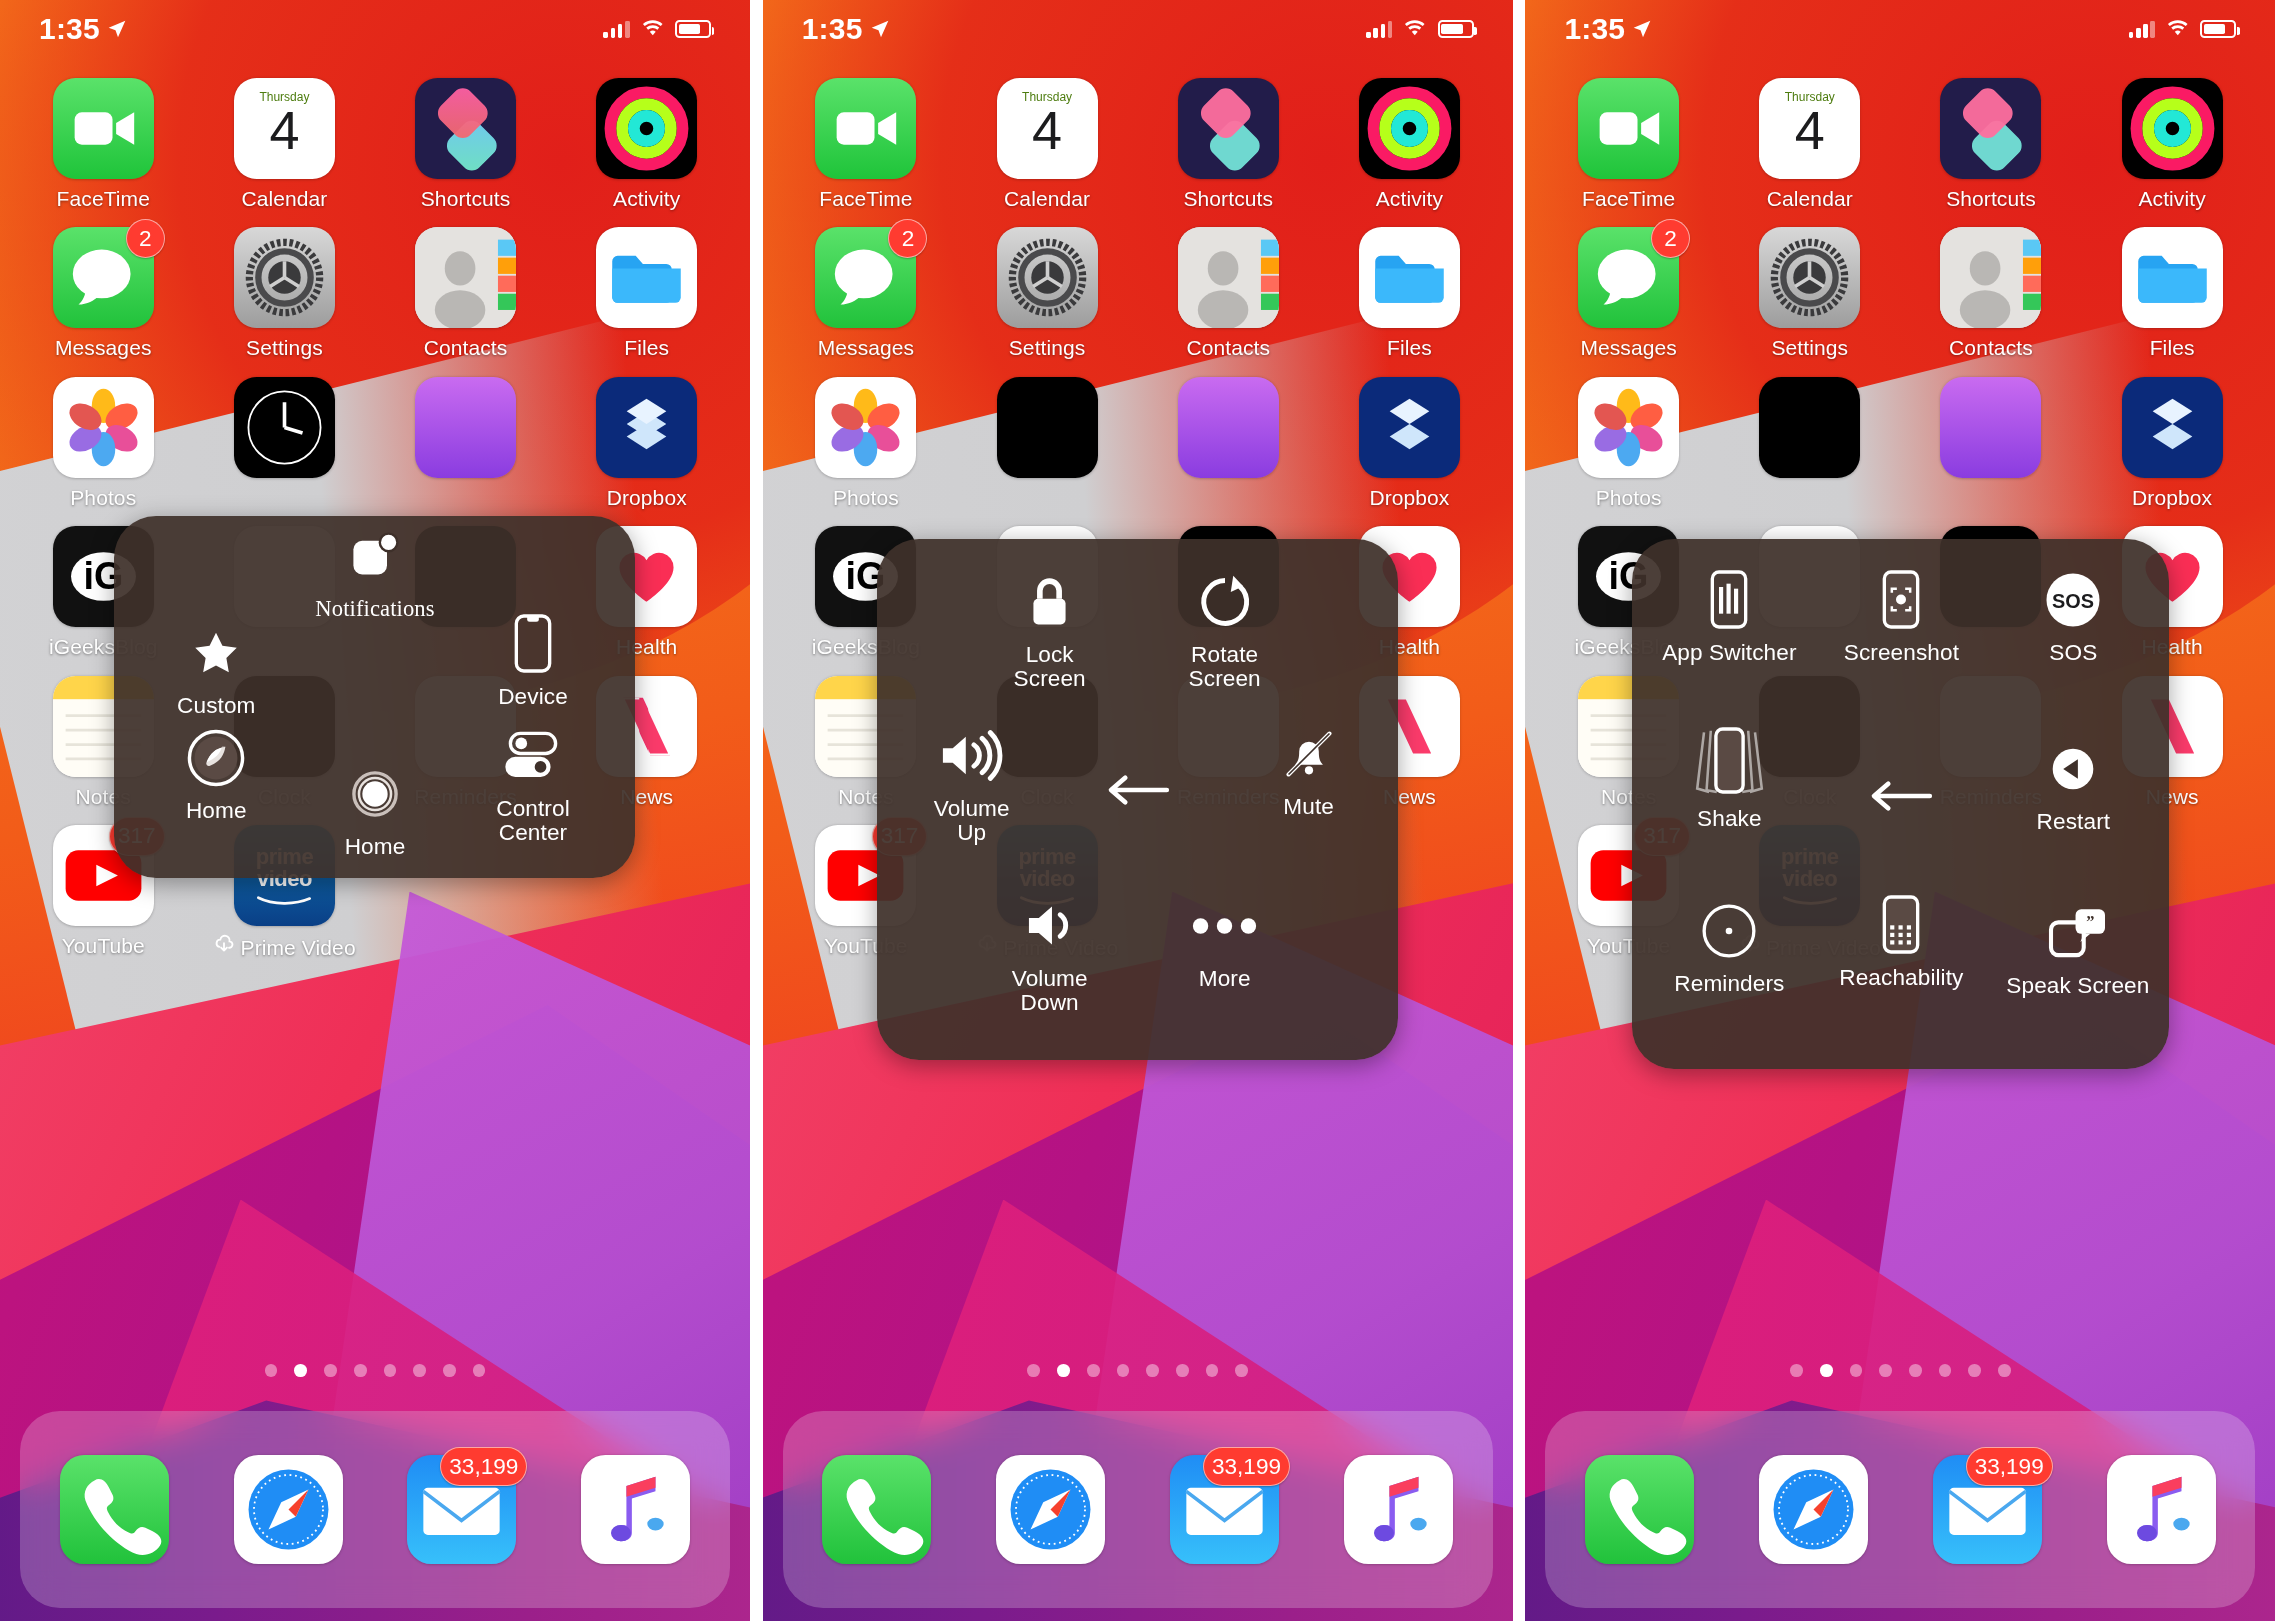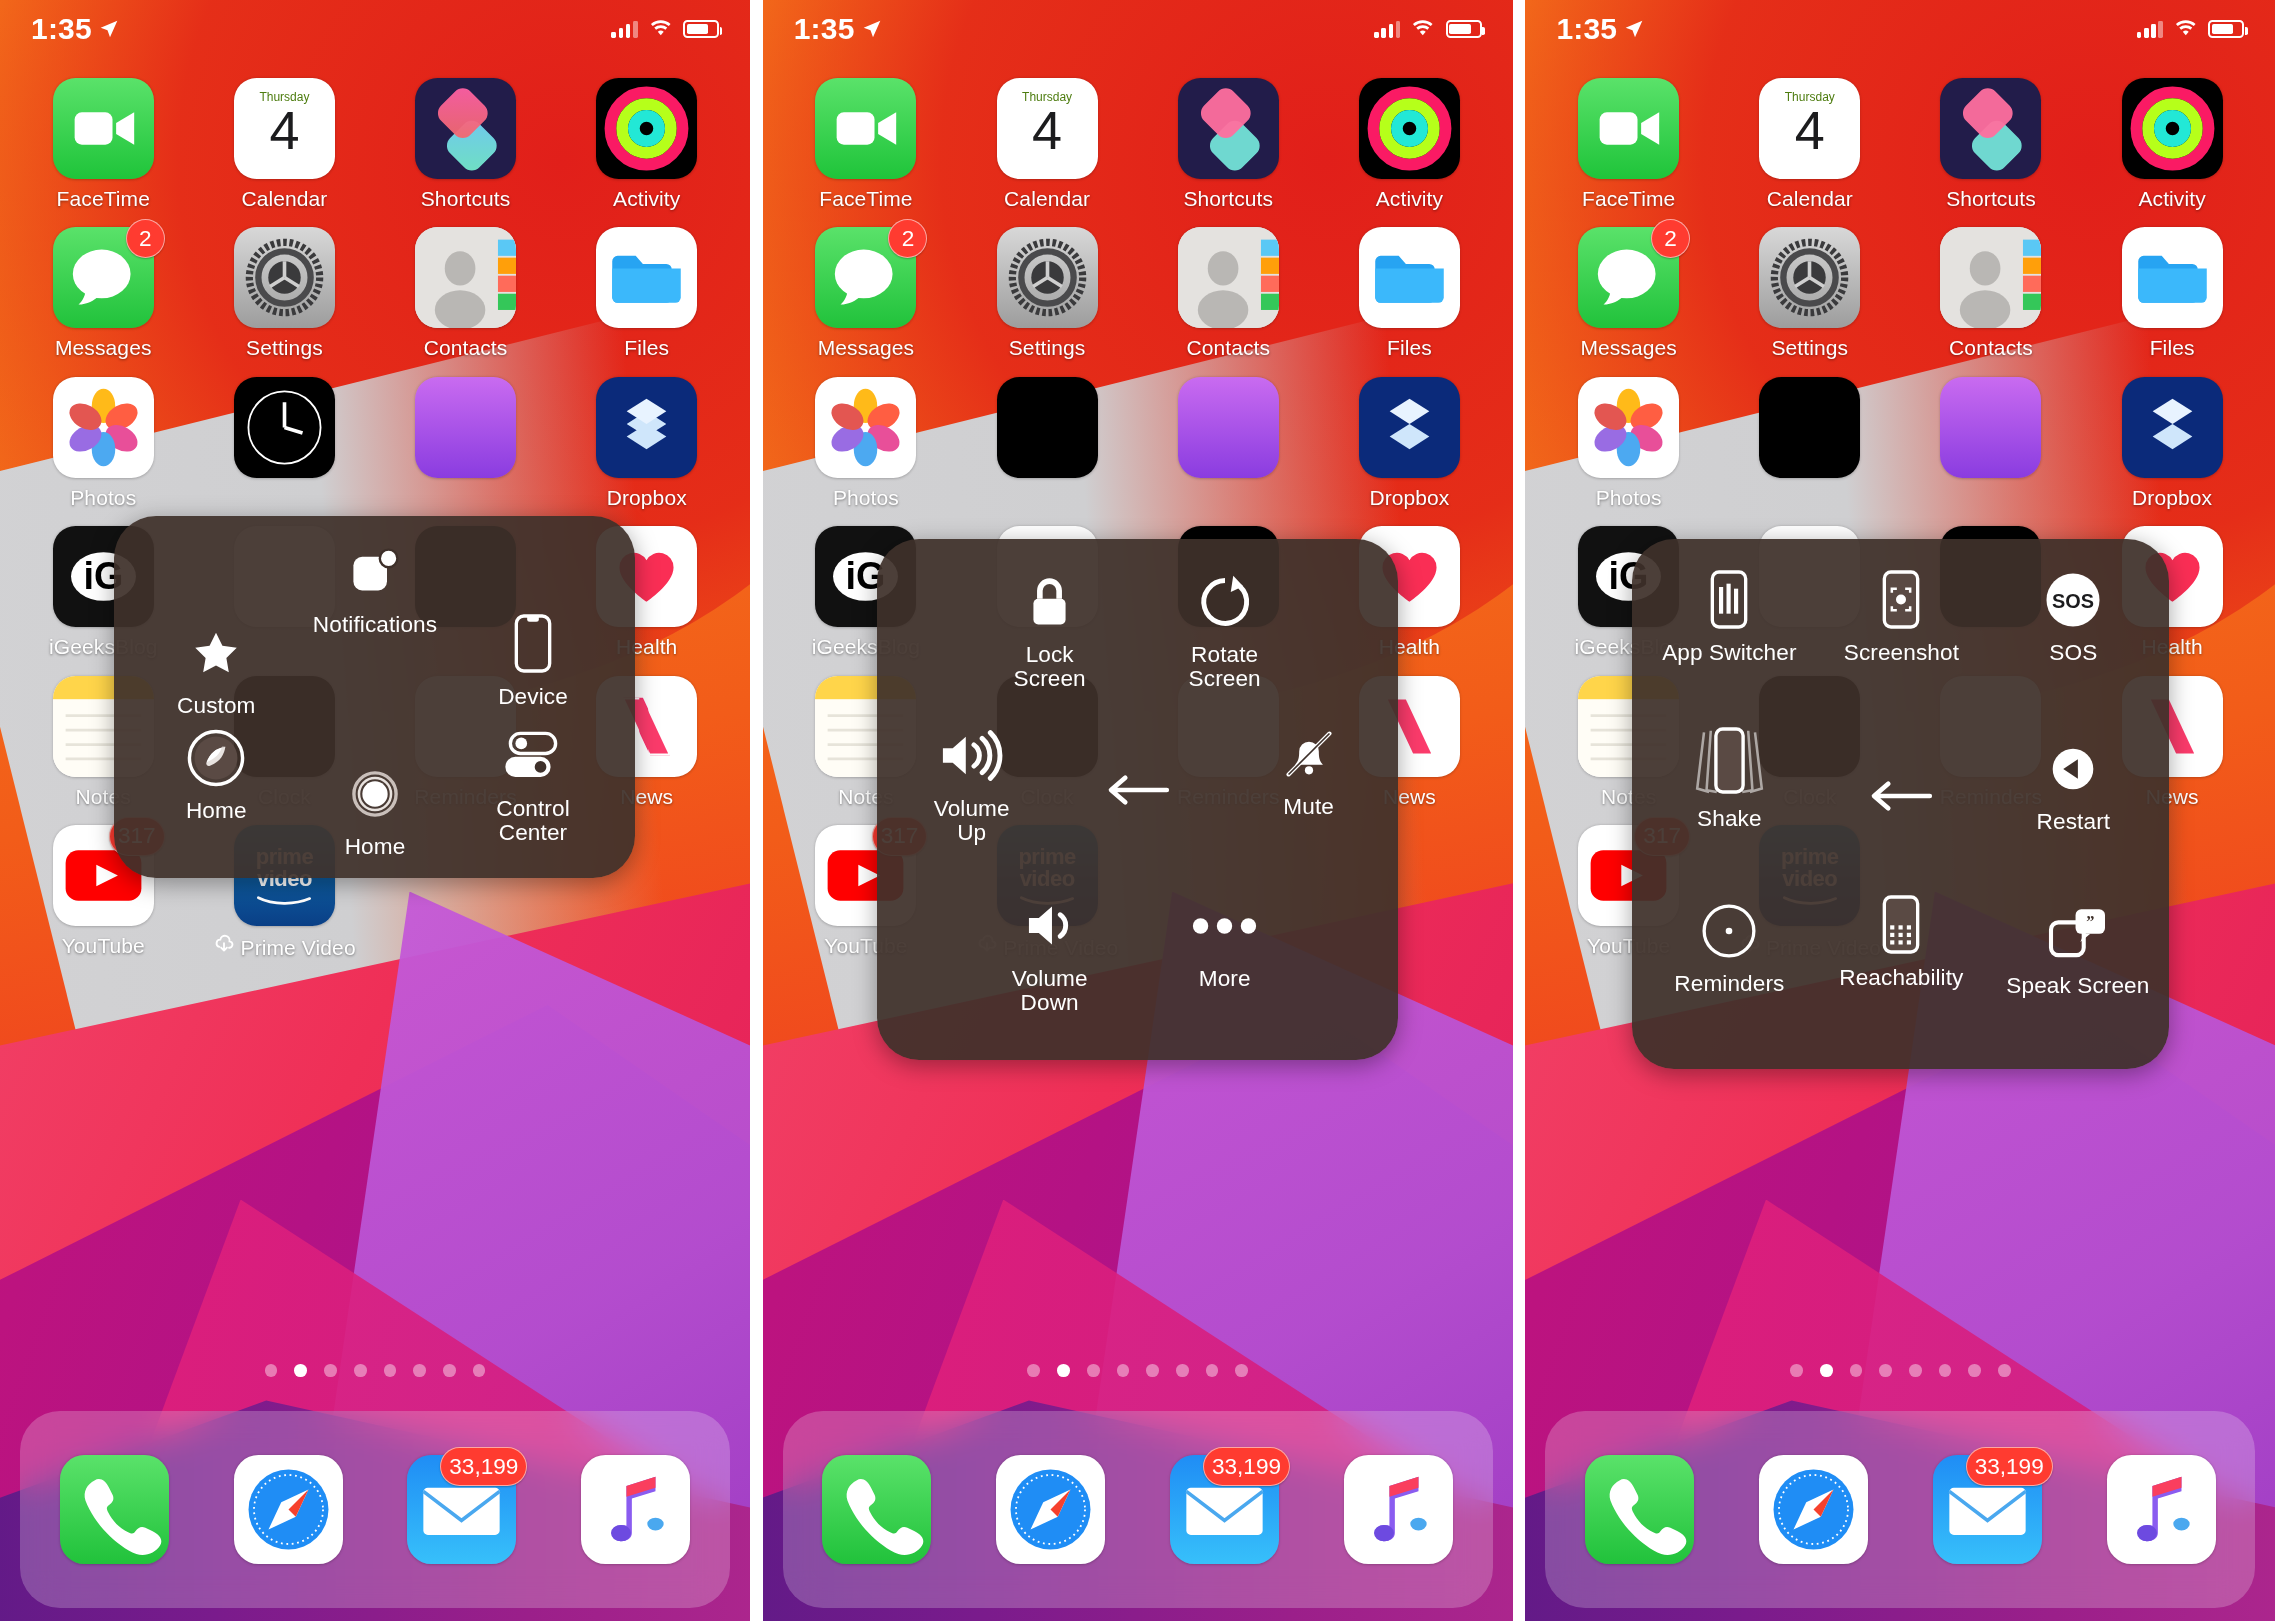--- a/index.html
+++ b/index.html
@@ -43,21 +43,21 @@
   .wall .deep{ position:absolute; left:-10%; bottom:-8%; width:130%; height:24%;
     background:linear-gradient(90deg,#5b1a86 0%,#7a1b8c 30%,#9b1f8a 62%,#b72a8f 100%);
     clip-path: polygon(0% 42%, 35% 10%, 100% 46%, 100% 100%, 0% 100%); }
   .wall .pinkB{ position:absolute; left:8%; top:74%; width:86%; height:30%;
     background:linear-gradient(100deg,#e2207a 0%,#d01c82 100%);
     clip-path: polygon(28% 0%, 100% 62%, 100% 100%, 0% 100%); opacity:.9;}
 
   
   .status{ position:absolute; top:0; left:0; right:0; height:58px;
     display:flex; align-items:center; justify-content:space-between;
-    padding:0 31px; color:#fff; z-index:5; }
+    padding:0 39px; color:#fff; z-index:5; }
   .st-left{ display:flex; align-items:center; gap:7.2px; }
   .st-time{ font-size:30px; font-weight:700; letter-spacing:0.2px; }
   .loc-arrow{ width:20px; height:20px; display:inline-block; }
   .st-right{ display:flex; align-items:center; gap:11px; }
   .bars{ display:flex; align-items:flex-end; gap:2.7px; height:18px; }
   .bars i{ display:block; width:4.5px; background:#fff; border-radius:1.4px; }
   .bars i:nth-child(1){height:6.3px;} .bars i:nth-child(2){height:10px;}
   .bars i:nth-child(3){height:13.6px;} .bars i:nth-child(4){height:17px;opacity:.45;}
   .batt{ width:36px; height:18px; border:2.2px solid #fff; border-radius:4.5px; position:relative; }
   .batt::after{ content:""; position:absolute; right:-5.4px; top:4.5px; width:2.7px; height:8.1px;
@@ -508,21 +508,21 @@
               <path d="M82 24L50 34v12l32-10z" fill="#fa3e5e"></path>
               <ellipse cx="44" cy="86" rx="11" ry="9" fill="#6d4ae0"></ellipse>
               <ellipse cx="82" cy="76" rx="9" ry="7" fill="#4aa8ef"></ellipse>
             </svg>
       </div>
         </div>
     </div>
   </div>
 
   <div class="at-menu" style="left:114px; top:516px; width:521px; height:362px;">
-    <div class="at-cell" style="left:174px; top:20px; width:174px;">
+    <div class="at-cell" style="left:174px; top:4px; width:174px;font-family:Liberation Serif, serif;">
       <div class="at-ico">
         <svg viewBox="0 0 70 70" width="56" height="56">
             <rect x="8" y="16" width="42" height="42" rx="11" fill="#fff"></rect>
             <circle cx="52" cy="18" r="11" fill="#fff" stroke="#3e302a" stroke-width="3"></circle>
           </svg>
       </div>
       <div class="at-lbl">Notifications</div>
     </div>
     <div class="at-cell" style="left:16.3px; top:101px; width:172px;justify-content:flex-end;">
       <div class="at-ico">

